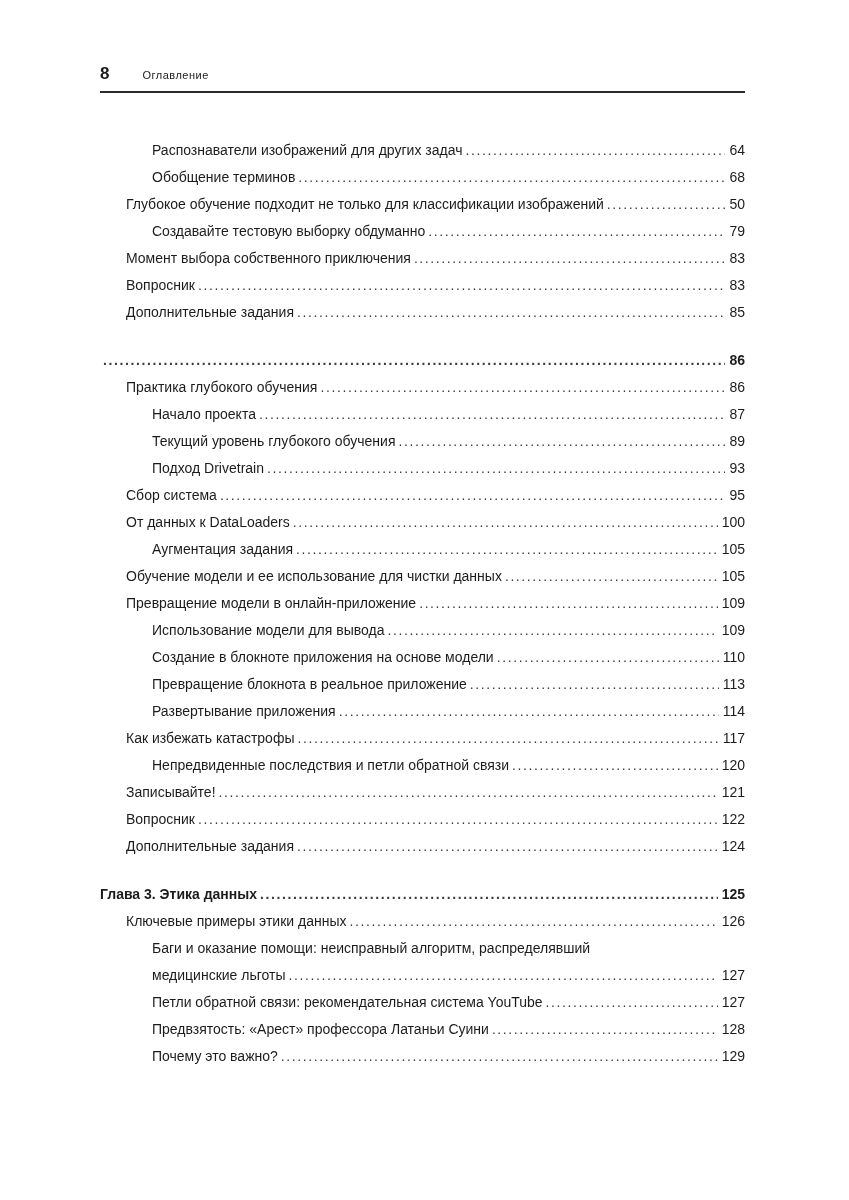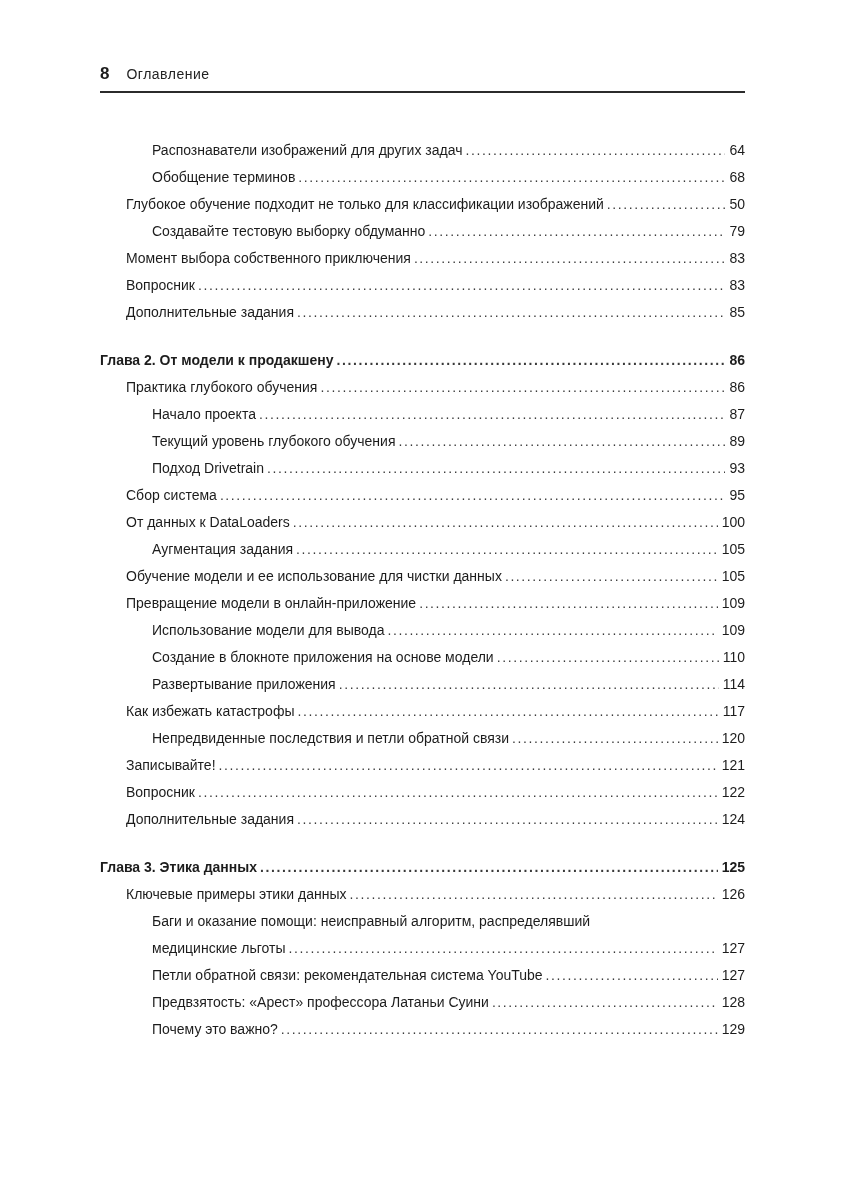--- a/index.html
+++ b/index.html
@@ -23,22 +23,22 @@
   }
   .header {
     display: flex;
     align-items: baseline;
   }
   .running-page-number {
     font-size: 17px;
     font-weight: 700;
   }
   .running-title {
-    font-size: 14px;
-    margin-left: 17px;
+    font-size: 11px;
+    margin-left: 33px;
     letter-spacing: 0.5px;
     color: #222222;
   }
   .rule {
     border-bottom: 2px solid #2b2b2b;
     margin-top: 7px;
   }
   .toc {
     margin-top: 44px;
   }
@@ -136,21 +136,20 @@
 
     <div class="row">
       <span class="title">Дополнительные задания</span>
       <span class="dots"></span>
       <span class="page-col">85</span>
     </div>
   </div>
         <div class="entry level-0 chapter">
 
     <div class="row">
-      <span class="title">Глава 2. От модели к продакшену</span>
       <span class="dots"></span>
       <span class="page-col">86</span>
     </div>
   </div>
         <div class="entry level-1">
 
     <div class="row">
       <span class="title">Практика глубокого обучения</span>
       <span class="dots"></span>
       <span class="page-col">86</span>
@@ -232,20 +231,28 @@
 
     <div class="row">
       <span class="title">Создание в блокноте приложения на основе модели</span>
       <span class="dots"></span>
       <span class="page-col">110</span>
     </div>
   </div>
         <div class="entry level-2">
 
     <div class="row">
+      <span class="title">Превращение блокнота в реальное приложение</span>
+      <span class="dots"></span>
+      <span class="page-col">113</span>
+    </div>
+  </div>
+        <div class="entry level-2">
+
+    <div class="row">
       <span class="title">Развертывание приложения</span>
       <span class="dots"></span>
       <span class="page-col">114</span>
     </div>
   </div>
         <div class="entry level-1">
 
     <div class="row">
       <span class="title">Как избежать катастрофы</span>
       <span class="dots"></span>

